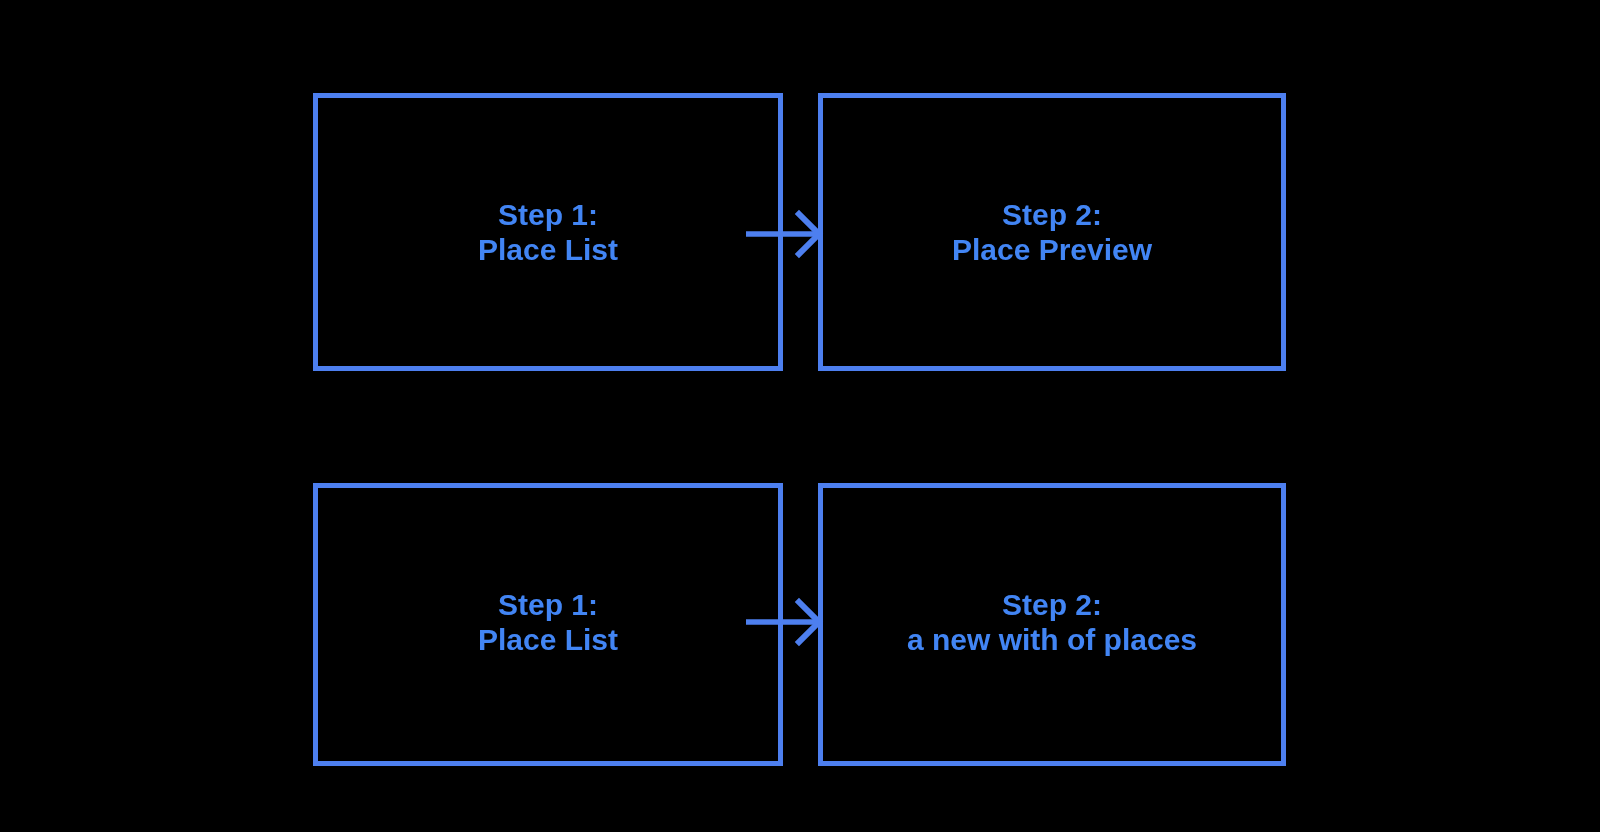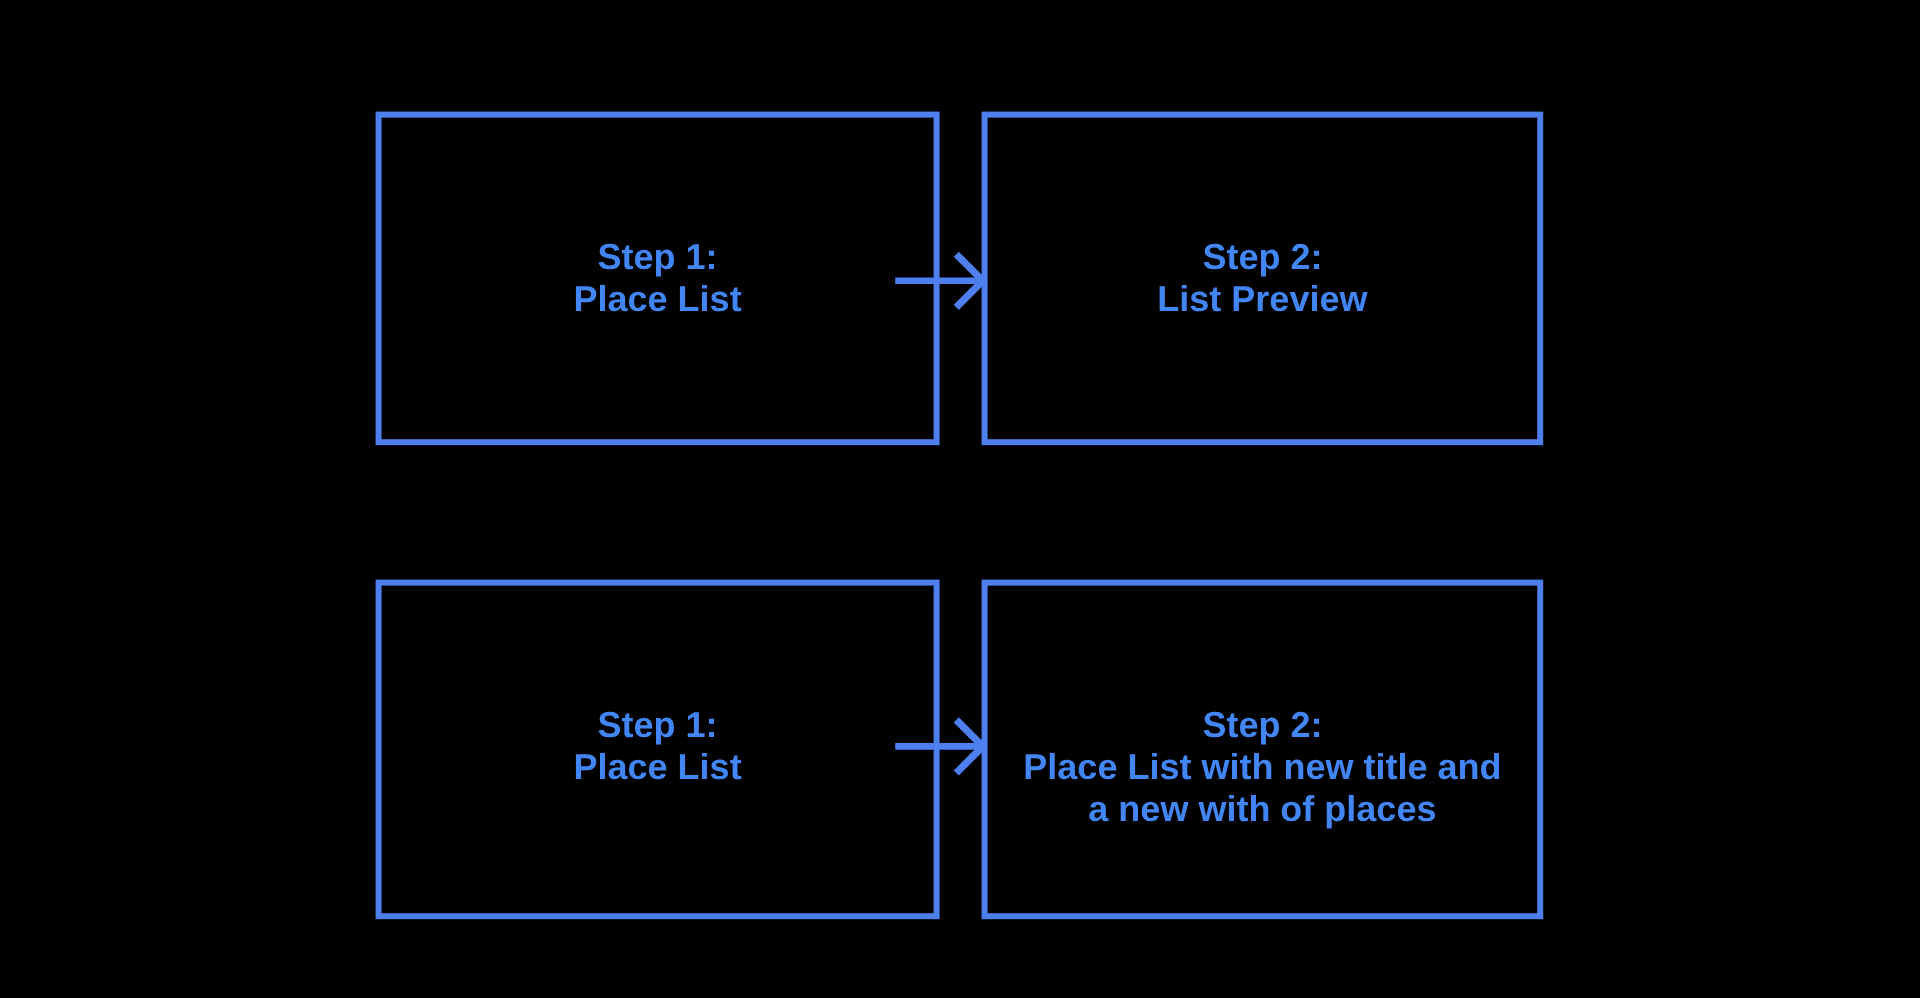--- a/index.html
+++ b/index.html
@@ -64,40 +64,39 @@
   <div class="flow-box" id="box-f1s1">
     <div class="box-text">
       <div>Step 1:</div>
       <div>Place List</div>
     </div>
   </div>
 
   <div class="flow-box" id="box-f1s2">
     <div class="box-text">
       <div>Step 2:</div>
-      <div>List Preview</div>
+      <div>Place Preview</div>
     </div>
   </div>
 
   <svg class="arrow-svg" id="arrow-flow1" viewBox="0 0 90 50" aria-hidden="true">
     <line class="shaft" x1="6" y1="25" x2="77" y2="25"></line>
     <polyline class="head" points="59,5 79,25 59,45"></polyline>
   </svg>
 
   <div class="flow-box" id="box-f2s1">
     <div class="box-text">
       <div>Step 1:</div>
       <div>Place List</div>
     </div>
   </div>
 
   <div class="flow-box" id="box-f2s2">
     <div class="box-text">
       <div>Step 2:</div>
-      <div>Place List with new title and</div>
       <div>a new with of places</div>
     </div>
   </div>
 
   <svg class="arrow-svg" id="arrow-flow2" viewBox="0 0 90 50" aria-hidden="true">
     <line class="shaft" x1="6" y1="25" x2="77" y2="25"></line>
     <polyline class="head" points="59,5 79,25 59,45"></polyline>
   </svg>
 
 </div>

